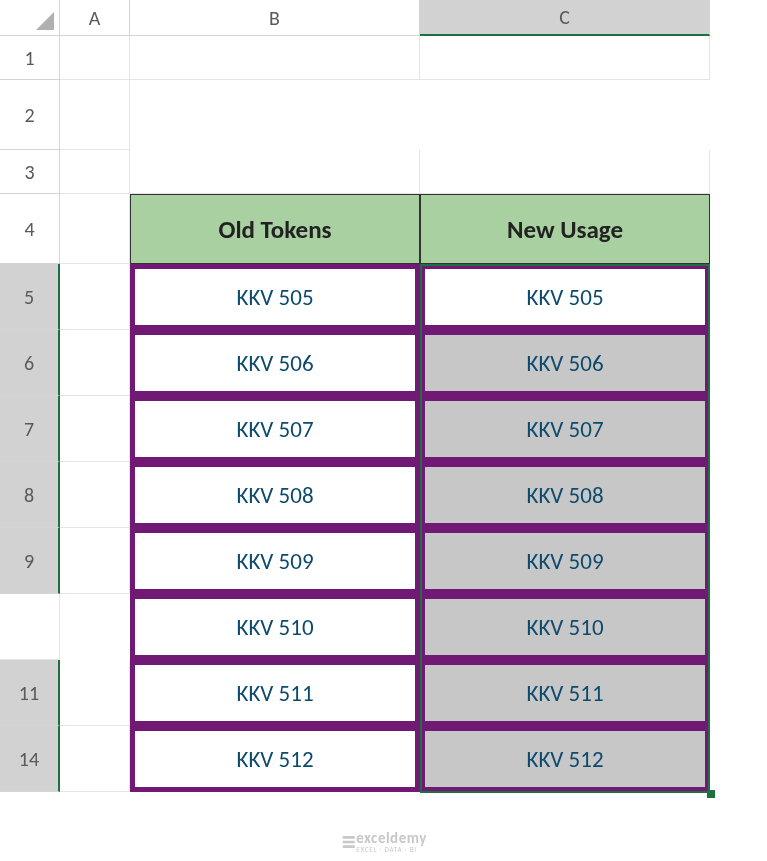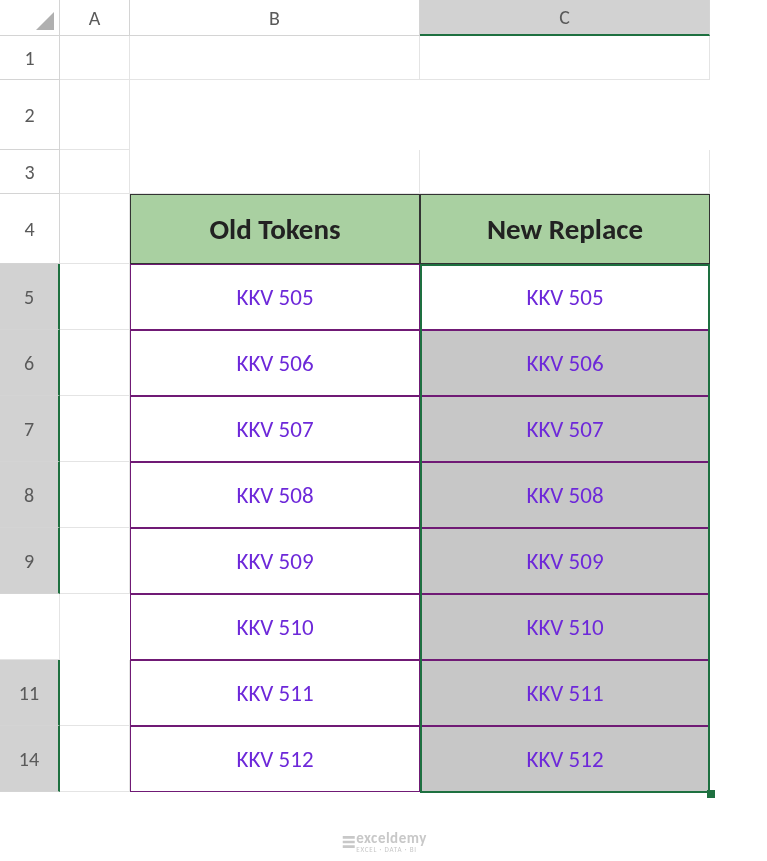--- a/index.html
+++ b/index.html
@@ -67,31 +67,31 @@
     align-items: center;
     justify-content: center;
     border-bottom: 5px solid #6d84c1;
   }
   .th {
     background: #a9d0a1;
     border: 1px solid #333;
     display: flex;
     align-items: center;
     justify-content: center;
-    font-size: 29px;
+    font-size: 25px;
     font-weight: 700;
     color: #222;
   }
   .td {
-    border: 1px solid #701a75;
+    border: 5px solid #701a75;
     display: flex;
     align-items: center;
     justify-content: center;
     font-size: 23px;
-    color: #6d28d9;
+    color: #0c4a6e;
     background: #fff;
   }
   .td.sel-range { background: #c7c7c7; }
   .sel-outline {
     position: absolute;
     border: 2.5px solid #1e7040;
     pointer-events: none;
   }
   .sel-handle {
     position: absolute;
@@ -131,21 +131,21 @@
   <div class="cell" style="grid-row:3"></div>
 
   <div class="rowhead" style="grid-row:4">3</div>
   <div class="cell" style="grid-row:4"></div>
   <div class="cell" style="grid-row:4"></div>
   <div class="cell" style="grid-row:4"></div>
 
   <div class="rowhead" style="grid-row:5">4</div>
   <div class="cell" style="grid-row:5"></div>
   <div class="th" style="grid-row:5;grid-column:3">Old Tokens</div>
-  <div class="th" style="grid-row:5;grid-column:4">New Replace</div>
+  <div class="th" style="grid-row:5;grid-column:4">New Usage</div>
 
   <div class="rowhead sel" style="grid-row:6">5</div>
   <div class="cell" style="grid-row:6"></div>
   <div class="td" style="grid-row:6;grid-column:3">KKV 505</div>
   <div class="td" style="grid-row:6;grid-column:4">KKV 505</div>
 
   <div class="rowhead sel" style="grid-row:7">6</div>
   <div class="cell" style="grid-row:7"></div>
   <div class="td" style="grid-row:7;grid-column:3">KKV 506</div>
   <div class="td sel-range" style="grid-row:7;grid-column:4">KKV 506</div>

